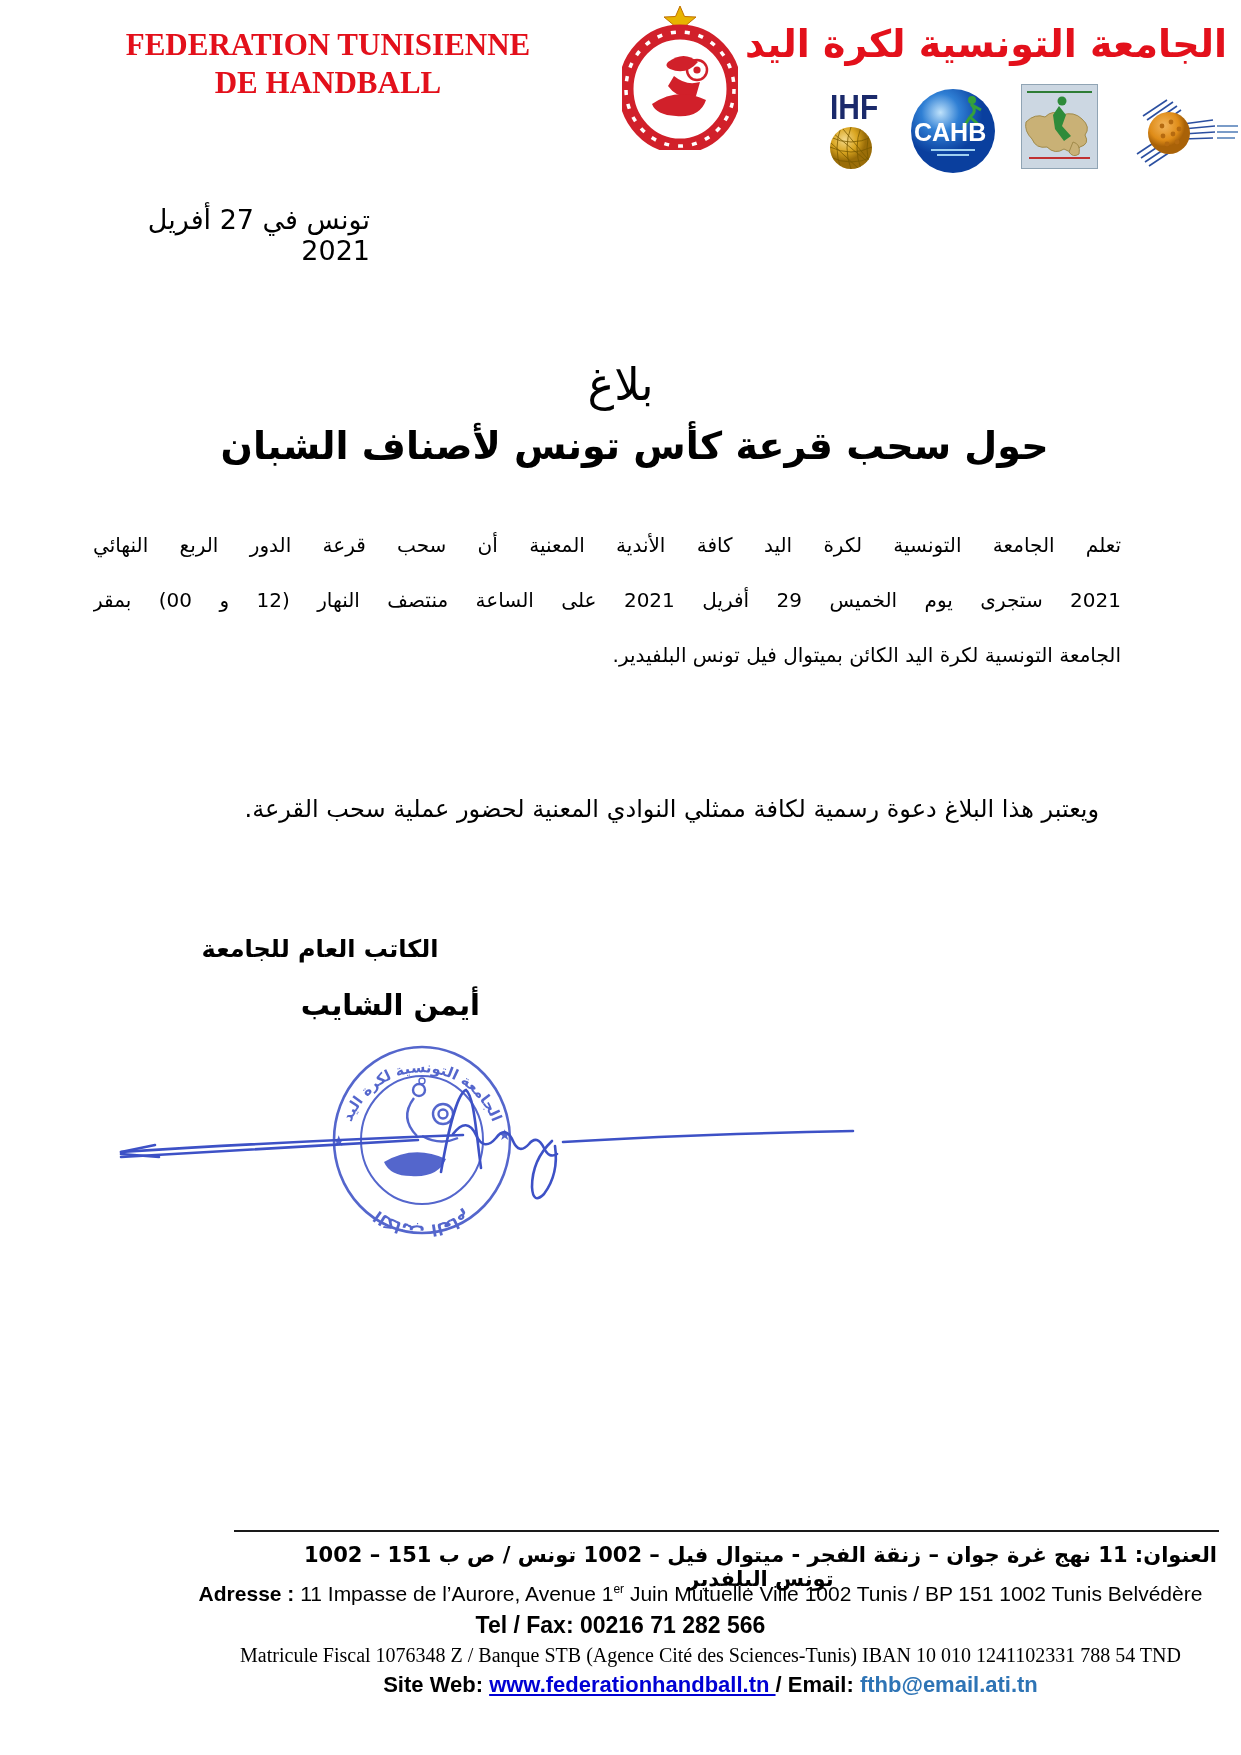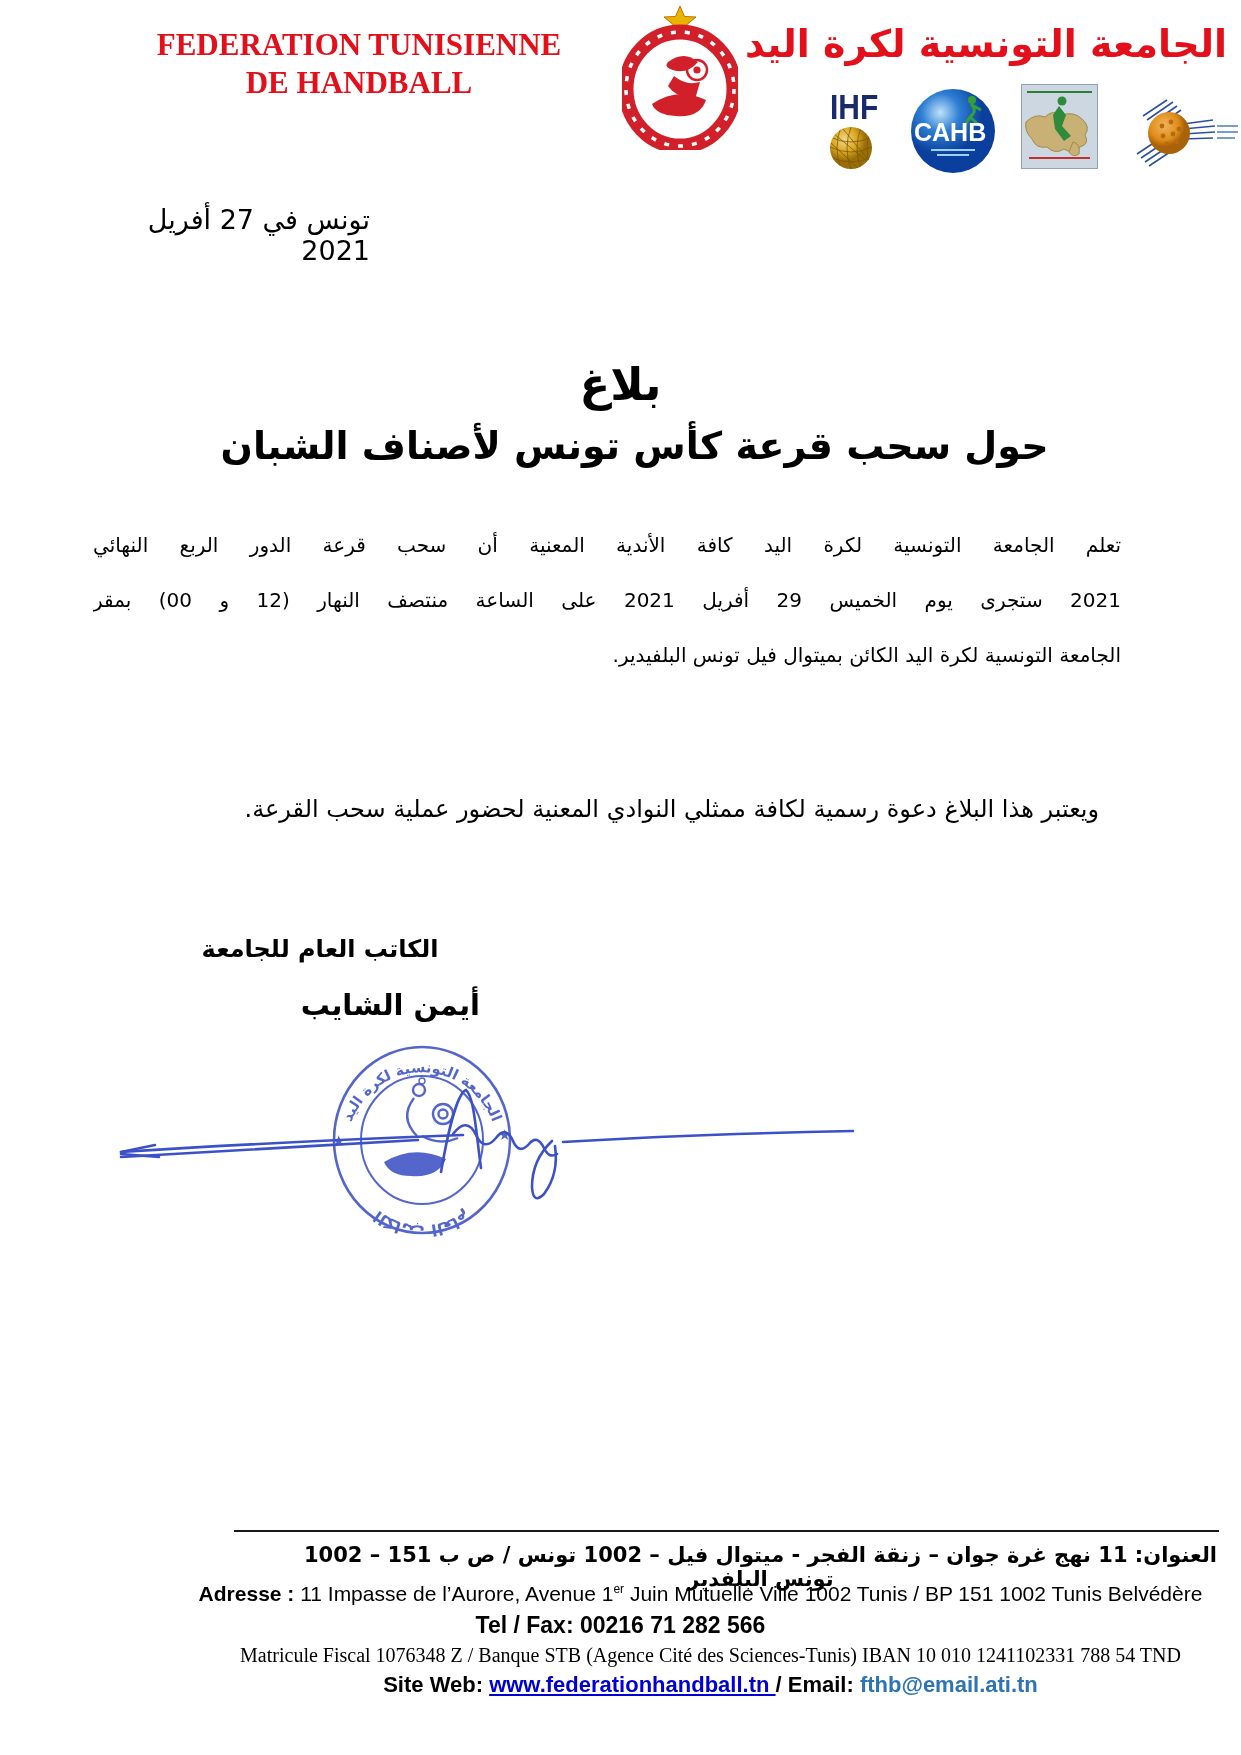--- a/index.html
+++ b/index.html
@@ -5,41 +5,41 @@
   html,body{margin:0;padding:0;background:#888;}
   .page{
     position:relative;width:1241px;height:1755px;background:#ffffff;
     margin:0 auto;overflow:hidden;
     font-family:"DejaVu Sans",sans-serif;color:#000;
   }
   
   .fr-org{
     position:absolute;left:118px;top:26px;width:420px;text-align:center;
     font-family:"Liberation Serif",serif;font-weight:bold;font-size:31px;
-    line-height:38px;color:#e3101b;margin-left:31px;
+    line-height:38px;color:#e3101b;
   }
   .fthb-logo{position:absolute;left:622px;top:4px;width:116px;height:146px;}
   .ar-org{
     position:absolute;left:735px;top:18px;width:502px;direction:rtl;
     text-align:center;font-weight:bold;font-size:38px;color:#e3101b;
     line-height:52px;white-space:nowrap;
   }
   .logo-ihf{position:absolute;left:829px;top:85px;width:58px;height:88px;}
   .logo-cahb{position:absolute;left:909px;top:88px;width:88px;height:86px;}
   .logo-map{position:absolute;left:1021px;top:84px;width:77px;height:85px;}
   .logo-med{position:absolute;left:1117px;top:98px;width:123px;height:71px;}
   
   .date-line{
     position:absolute;left:100px;top:204px;width:270px;direction:rtl;
     text-align:right;font-size:27px;font-family:"DejaVu Sans",sans-serif;
   }
   
   .doc-title{
     position:absolute;left:0;right:0;top:358px;text-align:center;
-    font-weight:bold;font-size:45px;direction:rtl;
+    font-weight:normal;font-size:45px;direction:rtl;
   }
   .doc-subtitle{
     position:absolute;left:0;right:0;top:424px;text-align:center;
     font-weight:bold;font-size:38px;direction:rtl;padding-left:28px;
   }
   
   .body-block{
     position:absolute;left:93px;top:518px;width:1028px;direction:rtl;
     font-size:20px;
   }

